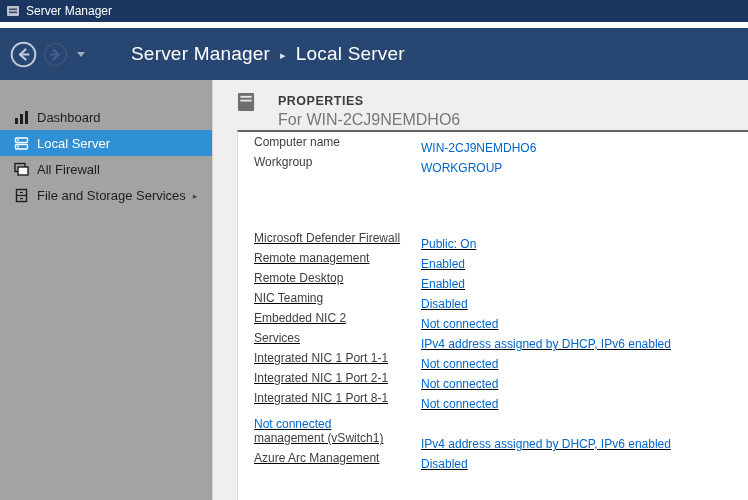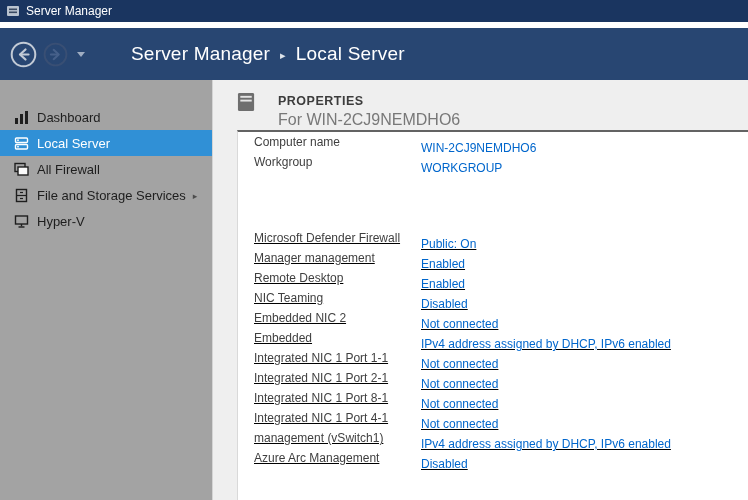--- a/index.html
+++ b/index.html
@@ -127,30 +127,20 @@
           <svg viewBox="0 0 15 15" width="15" height="15">
             <rect x="2.5" y="1.5" width="10" height="12" fill="none" stroke="currentColor" stroke-width="1.4"></rect>
             <line x1="2.5" y1="7.5" x2="12.5" y2="7.5" stroke="currentColor" stroke-width="1.2"></line>
             <line x1="6" y1="4.5" x2="9" y2="4.5" stroke="currentColor" stroke-width="1.2"></line>
             <line x1="6" y1="10.5" x2="9" y2="10.5" stroke="currentColor" stroke-width="1.2"></line>
           </svg>
         </span>
         <span class="nav-label">File and Storage Services</span>
         <span class="nav-chevron">▸</span>
       </div>
-      <div class="nav-item">
-        <span class="nav-icon">
-          <svg viewBox="0 0 15 15" width="15" height="15">
-            <rect x="1.5" y="2" width="12" height="8" fill="none" stroke="currentColor" stroke-width="1.4"></rect>
-            <line x1="7.5" y1="10" x2="7.5" y2="12.3" stroke="currentColor" stroke-width="1.4"></line>
-            <line x1="4.5" y1="13" x2="10.5" y2="13" stroke="currentColor" stroke-width="1.4"></line>
-          </svg>
-        </span>
-        <span class="nav-label">Hyper-V</span>
-      </div>
     </div>
 
   <div class="content">
     <div class="tile-heading">
       <span style="display:inline-flex;">
         <svg width="19" height="21" viewBox="0 0 20 22">
           <rect x="1" y="1" width="17" height="19" rx="1.5" fill="#6e6e6e"></rect>
           <rect x="3.5" y="4" width="12" height="2" fill="#fafafa" opacity=".85"></rect>
           <rect x="3.5" y="8" width="12" height="2" fill="#fafafa" opacity=".85"></rect>
         </svg>
@@ -171,53 +161,52 @@
               <span class="prop-label">Workgroup</span>
               <a class="prop-value">WORKGROUP</a>
             </div>
           </div>
           <div class="prop-group">
             <div class="prop-row">
               <span class="prop-label">Microsoft Defender Firewall</span>
               <a class="prop-value">Public: On</a>
             </div>
             <div class="prop-row">
-              <span class="prop-label">Manager management</span>
+              <span class="prop-label">Remote management</span>
               <a class="prop-value">Enabled</a>
             </div>
             <div class="prop-row">
               <span class="prop-label">Remote Desktop</span>
               <a class="prop-value">Enabled</a>
             </div>
             <div class="prop-row">
               <span class="prop-label">NIC Teaming</span>
               <a class="prop-value">Disabled</a>
             </div>
             <div class="prop-row">
               <span class="prop-label">Embedded NIC 2</span>
               <a class="prop-value">Not connected</a>
             </div>
             <div class="prop-row">
-              <span class="prop-label">Embedded</span>
+              <span class="prop-label">Services</span>
               <a class="prop-value">IPv4 address assigned by DHCP, IPv6 enabled</a>
             </div>
             <div class="prop-row">
               <span class="prop-label">Integrated NIC 1 Port 1-1</span>
               <a class="prop-value">Not connected</a>
             </div>
             <div class="prop-row">
               <span class="prop-label">Integrated NIC 1 Port 2-1</span>
               <a class="prop-value">Not connected</a>
             </div>
             <div class="prop-row">
               <span class="prop-label">Integrated NIC 1 Port 8-1</span>
               <a class="prop-value">Not connected</a>
             </div>
             <div class="prop-row">
-              <span class="prop-label">Integrated NIC 1 Port 4-1</span>
               <a class="prop-value">Not connected</a>
             </div>
             <div class="prop-row">
               <span class="prop-label">management (vSwitch1)</span>
               <a class="prop-value">IPv4 address assigned by DHCP, IPv6 enabled</a>
             </div>
             <div class="prop-row">
               <span class="prop-label">Azure Arc Management</span>
               <a class="prop-value">Disabled</a>
             </div>

